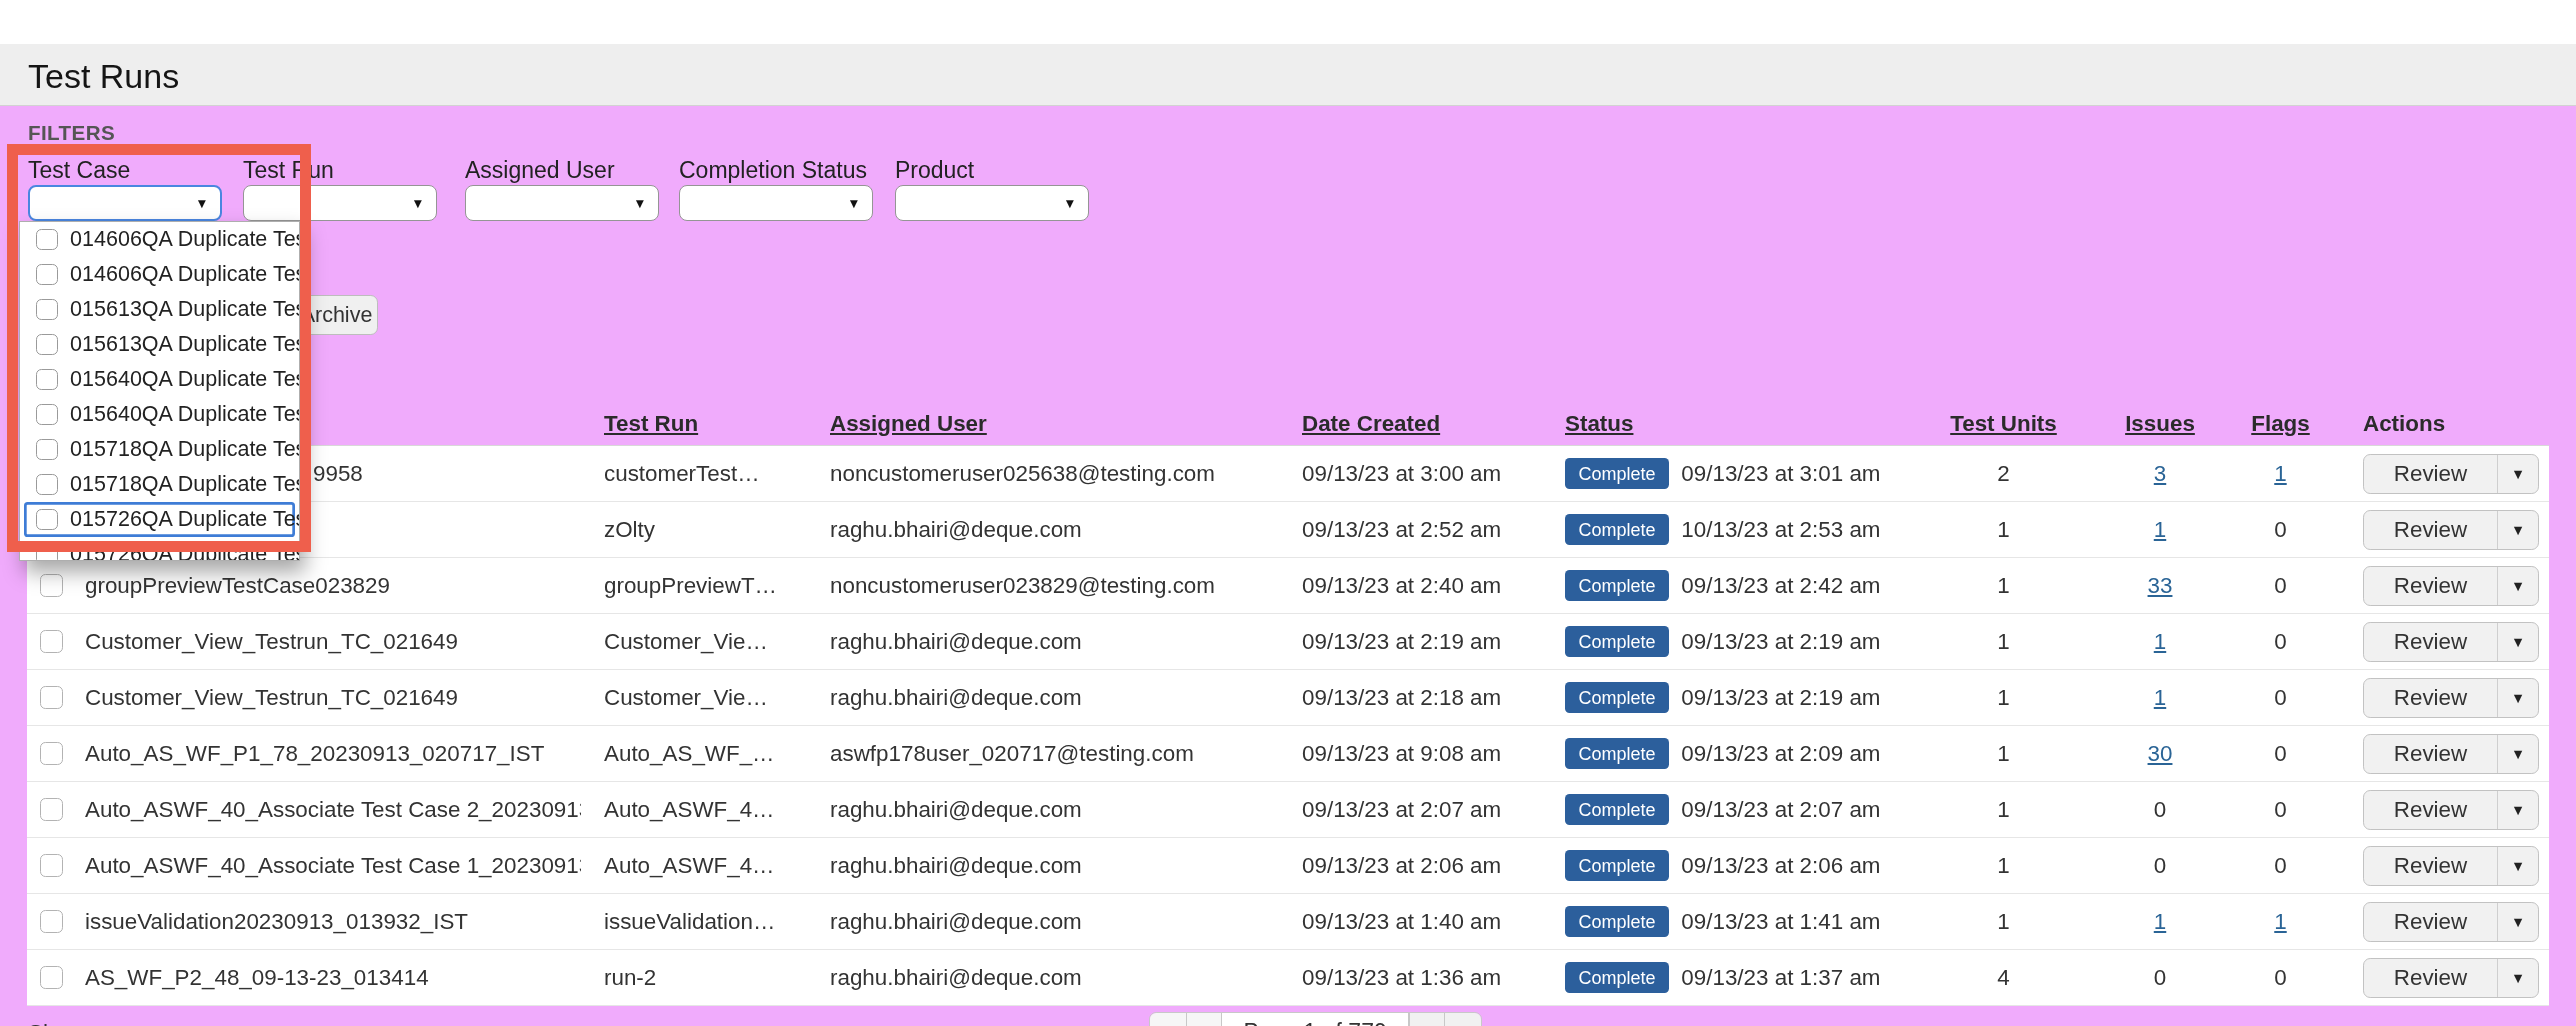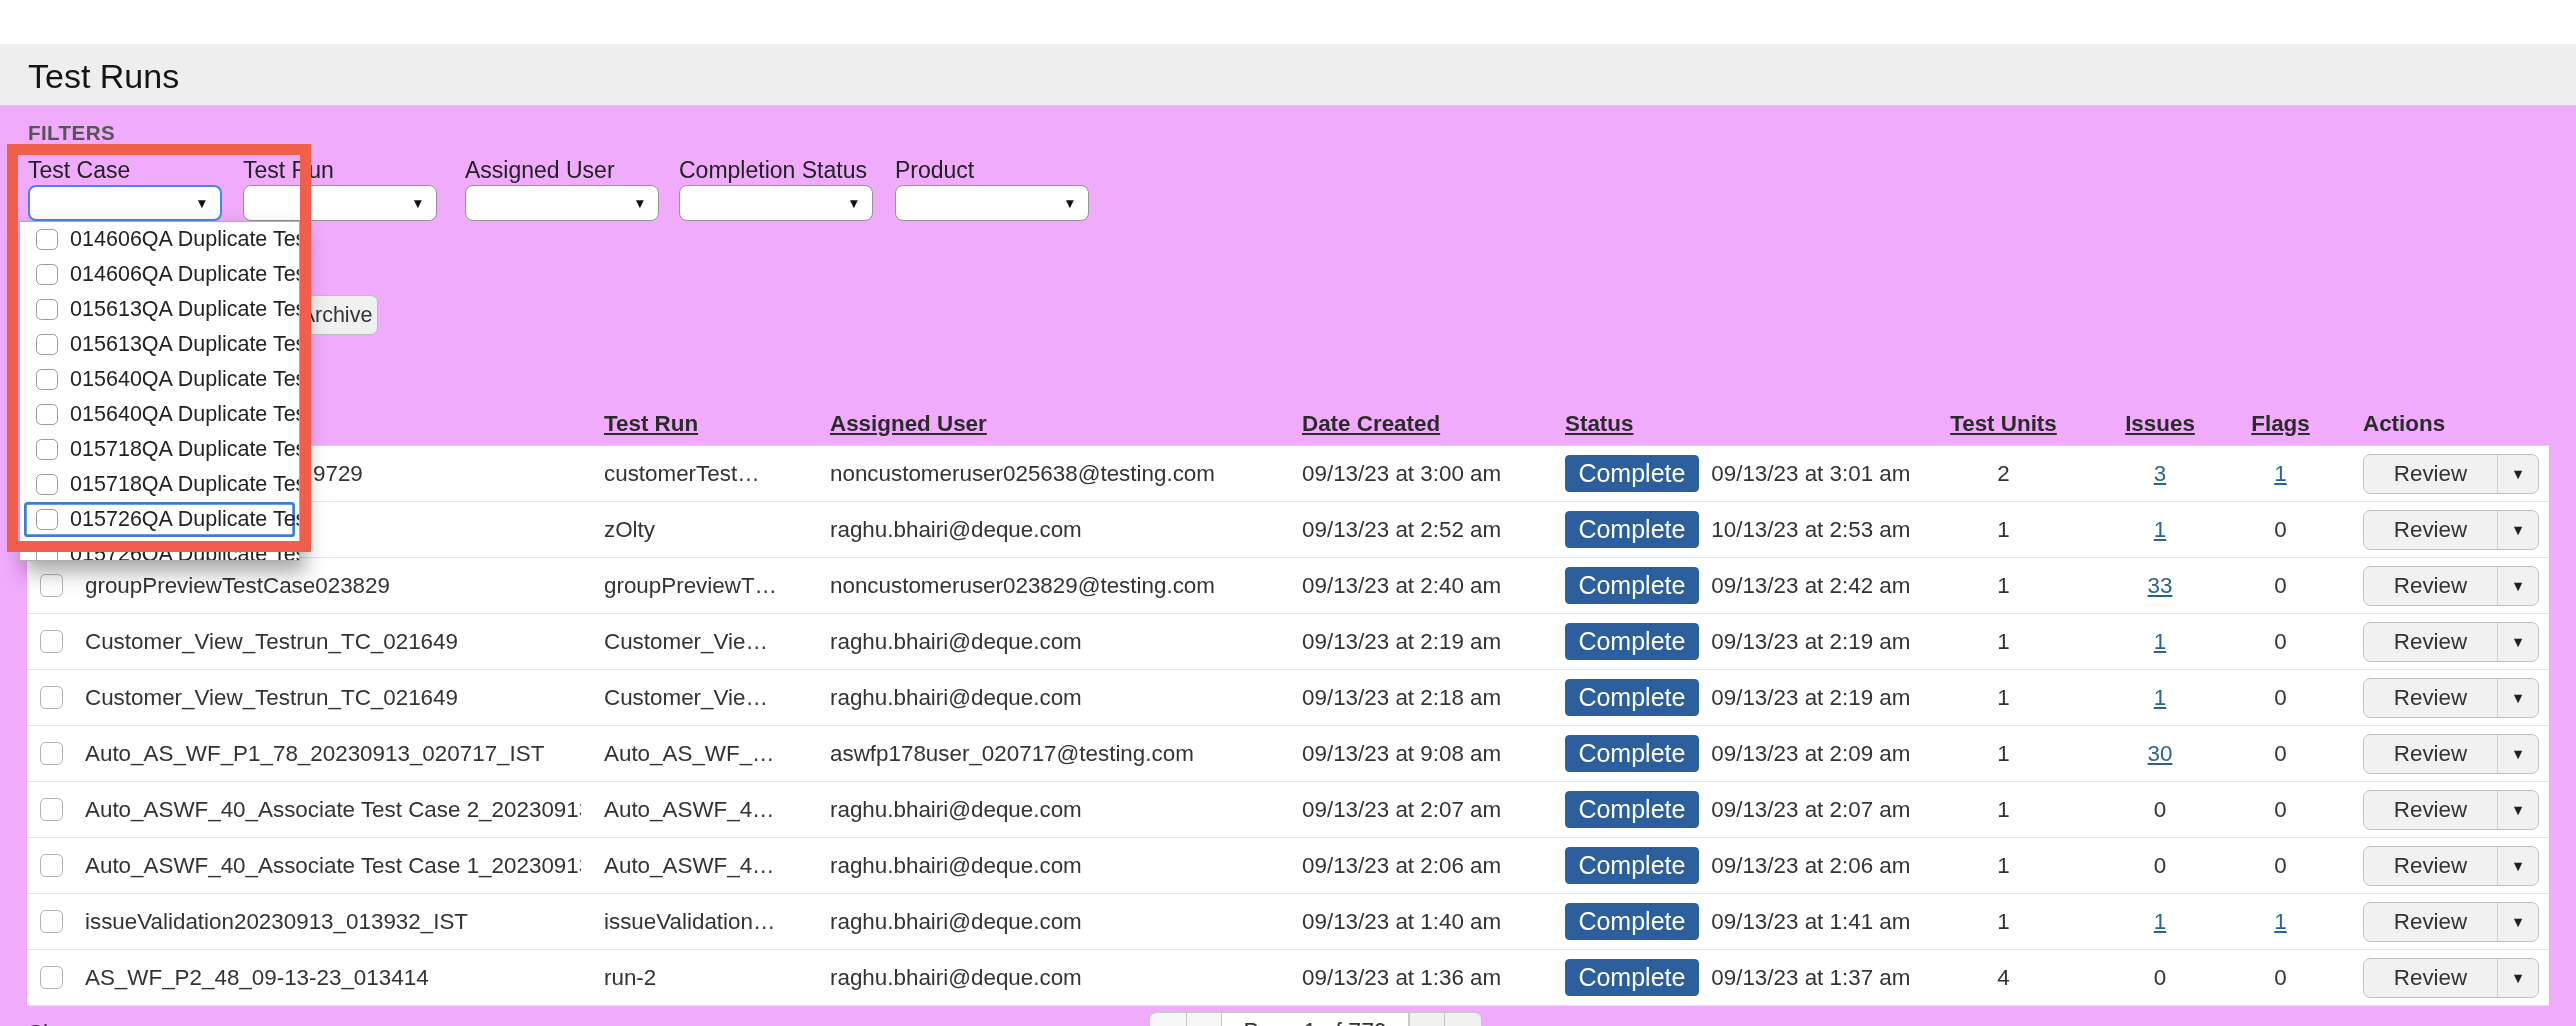--- a/index.html
+++ b/index.html
@@ -51,21 +51,21 @@
   .col-tc{left:58px;width:496px;}
   .col-run{left:577px;width:233px;}
   .col-user{left:803px;width:452px;}
   .col-created{left:1275px;width:255px;}
   .col-status{left:1538px;width:353px;}
   .col-units{left:1896px;width:161px;justify-content:center;text-align:center;}
   .col-issues{left:2057px;width:152px;justify-content:center;text-align:right;}
   .col-flags{left:2209px;width:89px;justify-content:center;text-align:left;}
   .col-actions{left:2336px;width:183px;}
   .row-checkbox{width:22.4px;height:22.4px;border:1.8px solid #b3b3b3;border-radius:5.4px;background:#fff;box-sizing:border-box;cursor:pointer;}
-  .status-badge{background:#2c5f9c;color:#fff;font-size:25px;line-height:1;padding:6.3px 13.4px;border-radius:4.5px;}
+  .status-badge{background:#2c5f9c;color:#fff;font-size:18px;line-height:1;padding:6.3px 13.4px;border-radius:4.5px;}
   .status-date{margin-left:12.5px;font-size:22.4px;color:#333;}
   .num-link{color:#2a6496;text-decoration:underline;cursor:pointer;}
   .review-btn{display:flex;width:176px;height:40px;border:0.9px solid #c2c2c2;border-radius:7.2px;
               background:#f1f1f1;box-sizing:border-box;overflow:hidden;cursor:pointer;}
   .review-main{flex:1;display:flex;align-items:center;justify-content:center;font-size:22.4px;color:#333;}
   .review-toggle{width:40px;border-left:0.9px solid #cfcfcf;display:flex;align-items:center;justify-content:center;}
   .review-toggle .caret{font-size:14.3px;color:#222;}
 
   
   .show-label{position:absolute;left:28px;top:968px;height:41px;line-height:41px;font-size:22.4px;color:#333;}
@@ -177,21 +177,21 @@
       <div class="cell h-cell h-sort col-units">Test Units</div>
       <div class="cell h-cell h-sort col-issues">Issues</div>
       <div class="cell h-cell h-sort col-flags">Flags</div>
       <div class="cell h-cell col-actions">Actions</div>
     </div>
     <div id="t-body">
         <div class="t-row">
           <div class="cell col-cb">
             <span class="row-checkbox"></span>
           </div>
-          <div class="cell col-tc" style="padding-left: 228px;">9729</div>
+          <div class="cell col-tc" style="padding-left: 228px;">9958</div>
           <div class="cell col-run">customerTest…</div>
           <div class="cell col-user">noncustomeruser025638@testing.com</div>
           <div class="cell col-created">09/13/23 at 3:00 am</div>
           <div class="cell col-status">
             <span class="status-badge">Complete</span>
             <span class="status-date">09/13/23 at 3:01 am</span>
           </div>
           <div class="cell col-units">2</div>
           <div class="cell col-issues">
             <span class="num-link">3</span>

